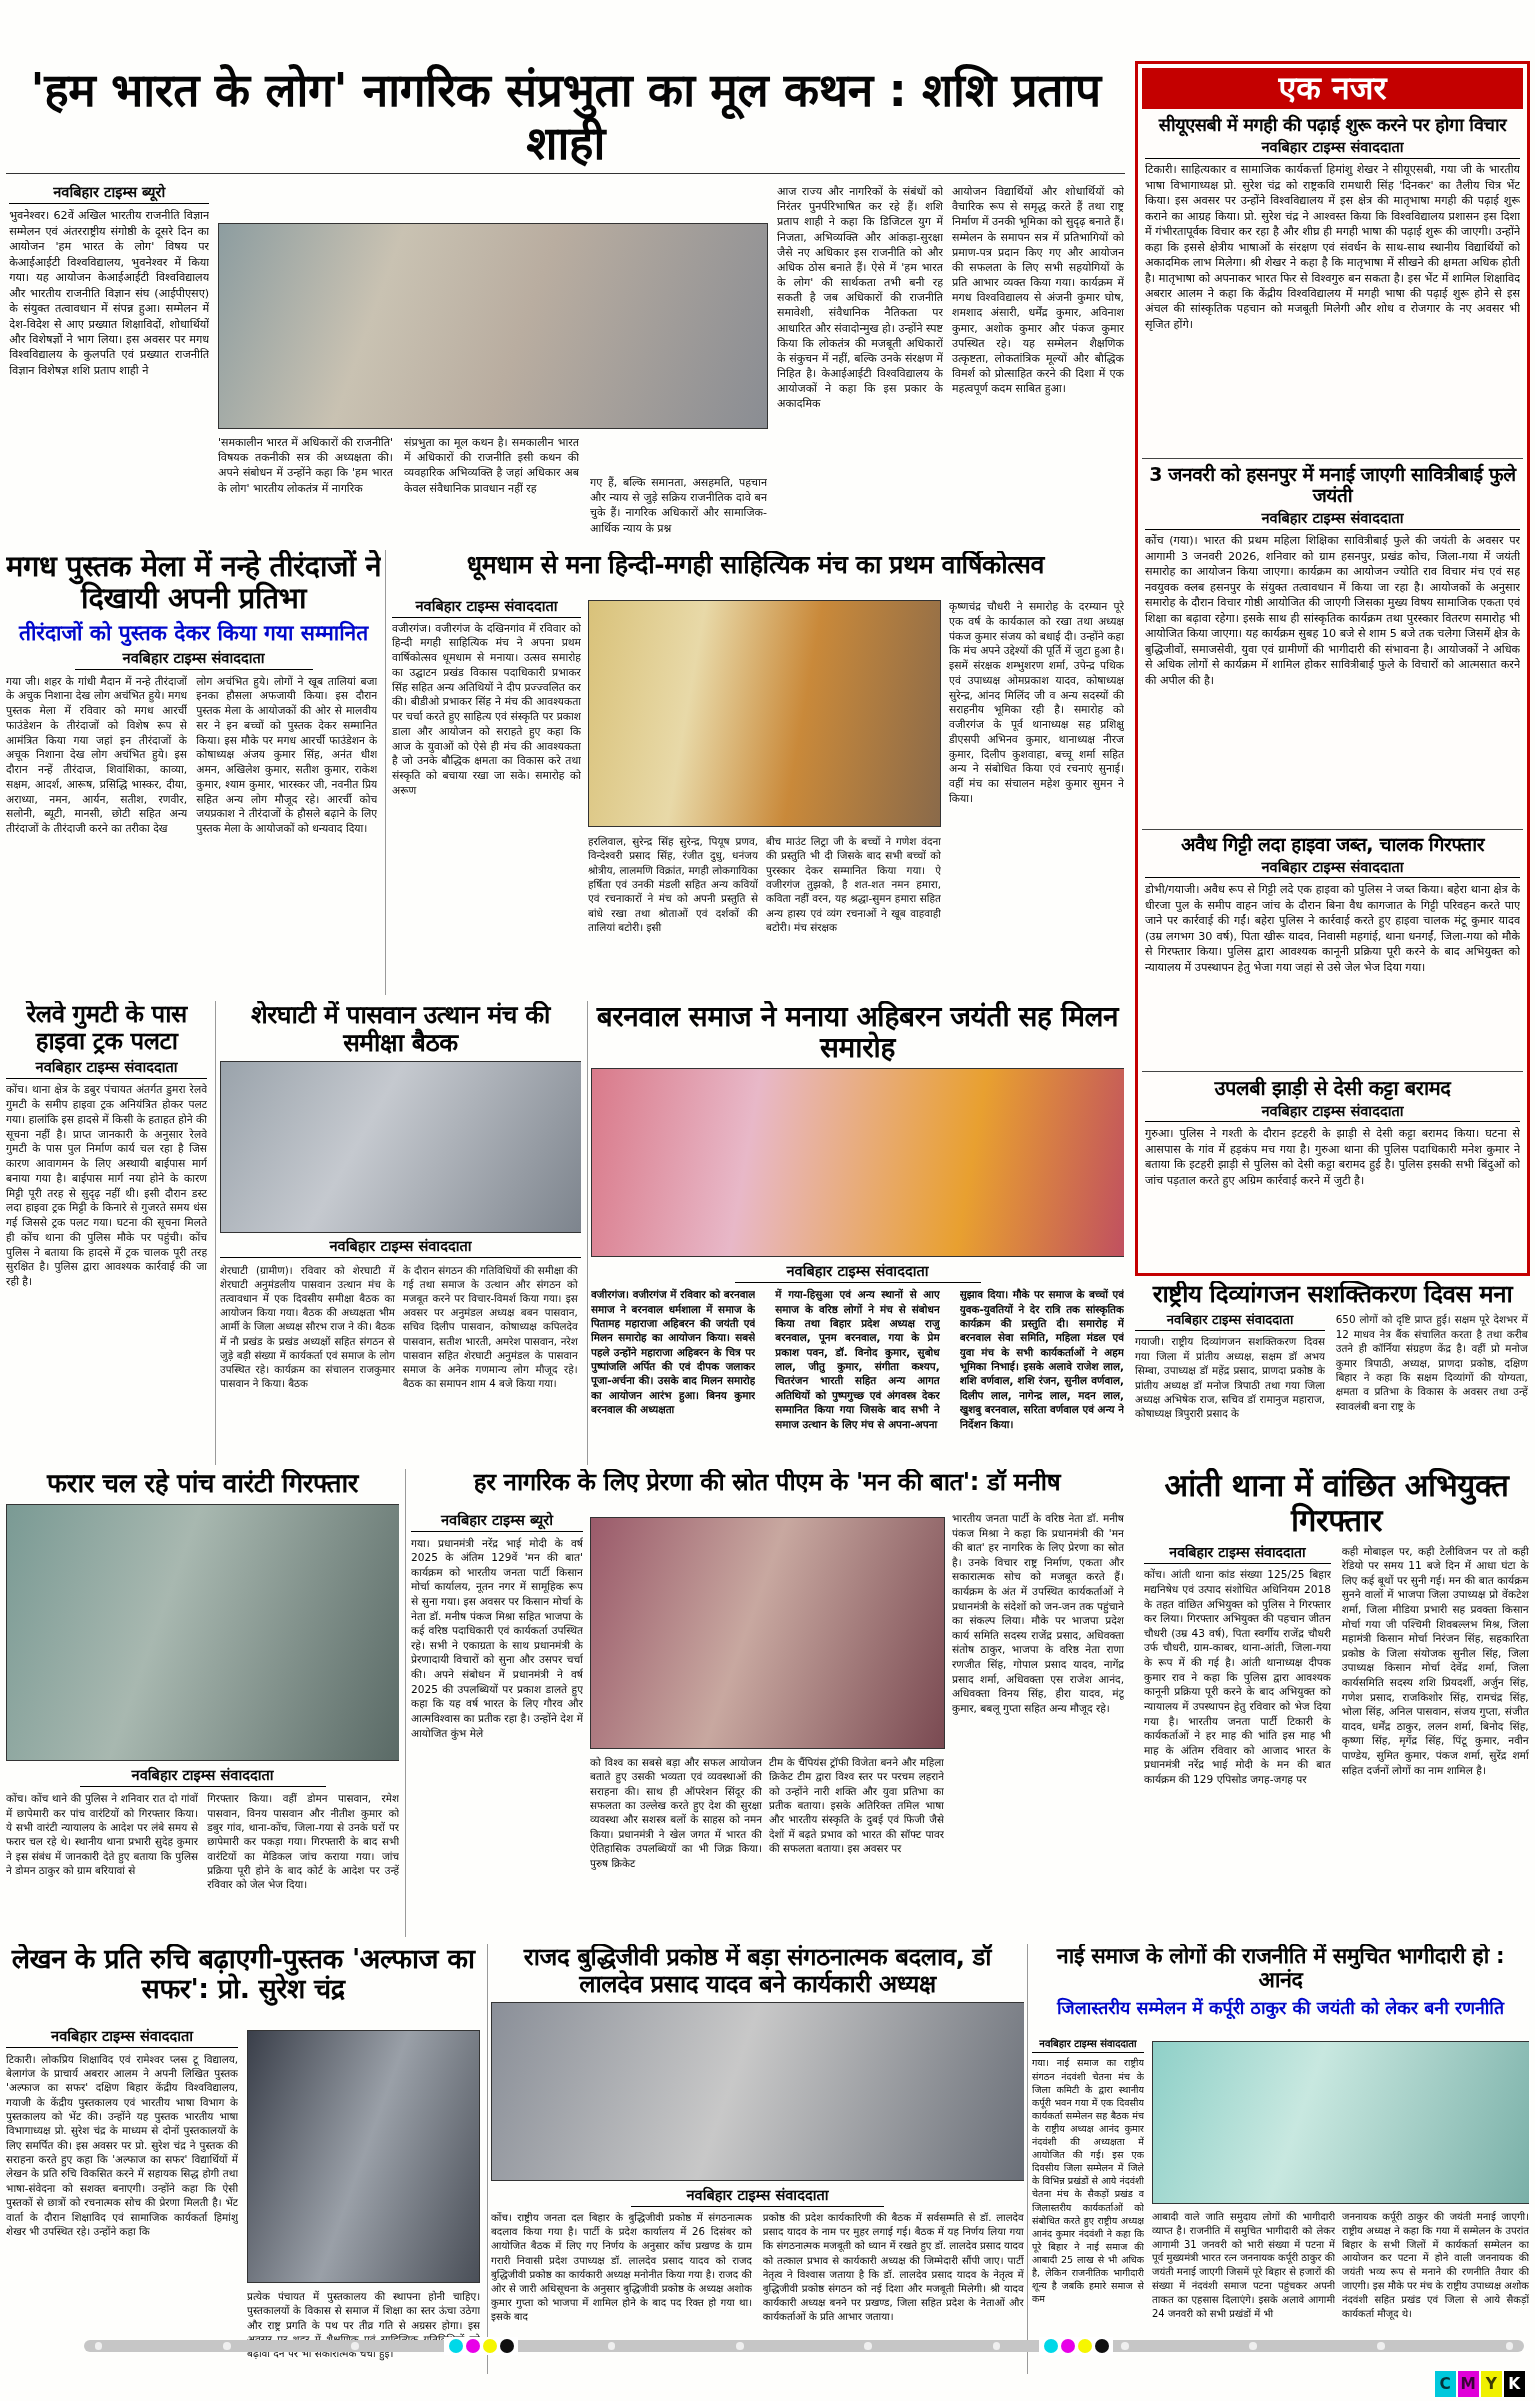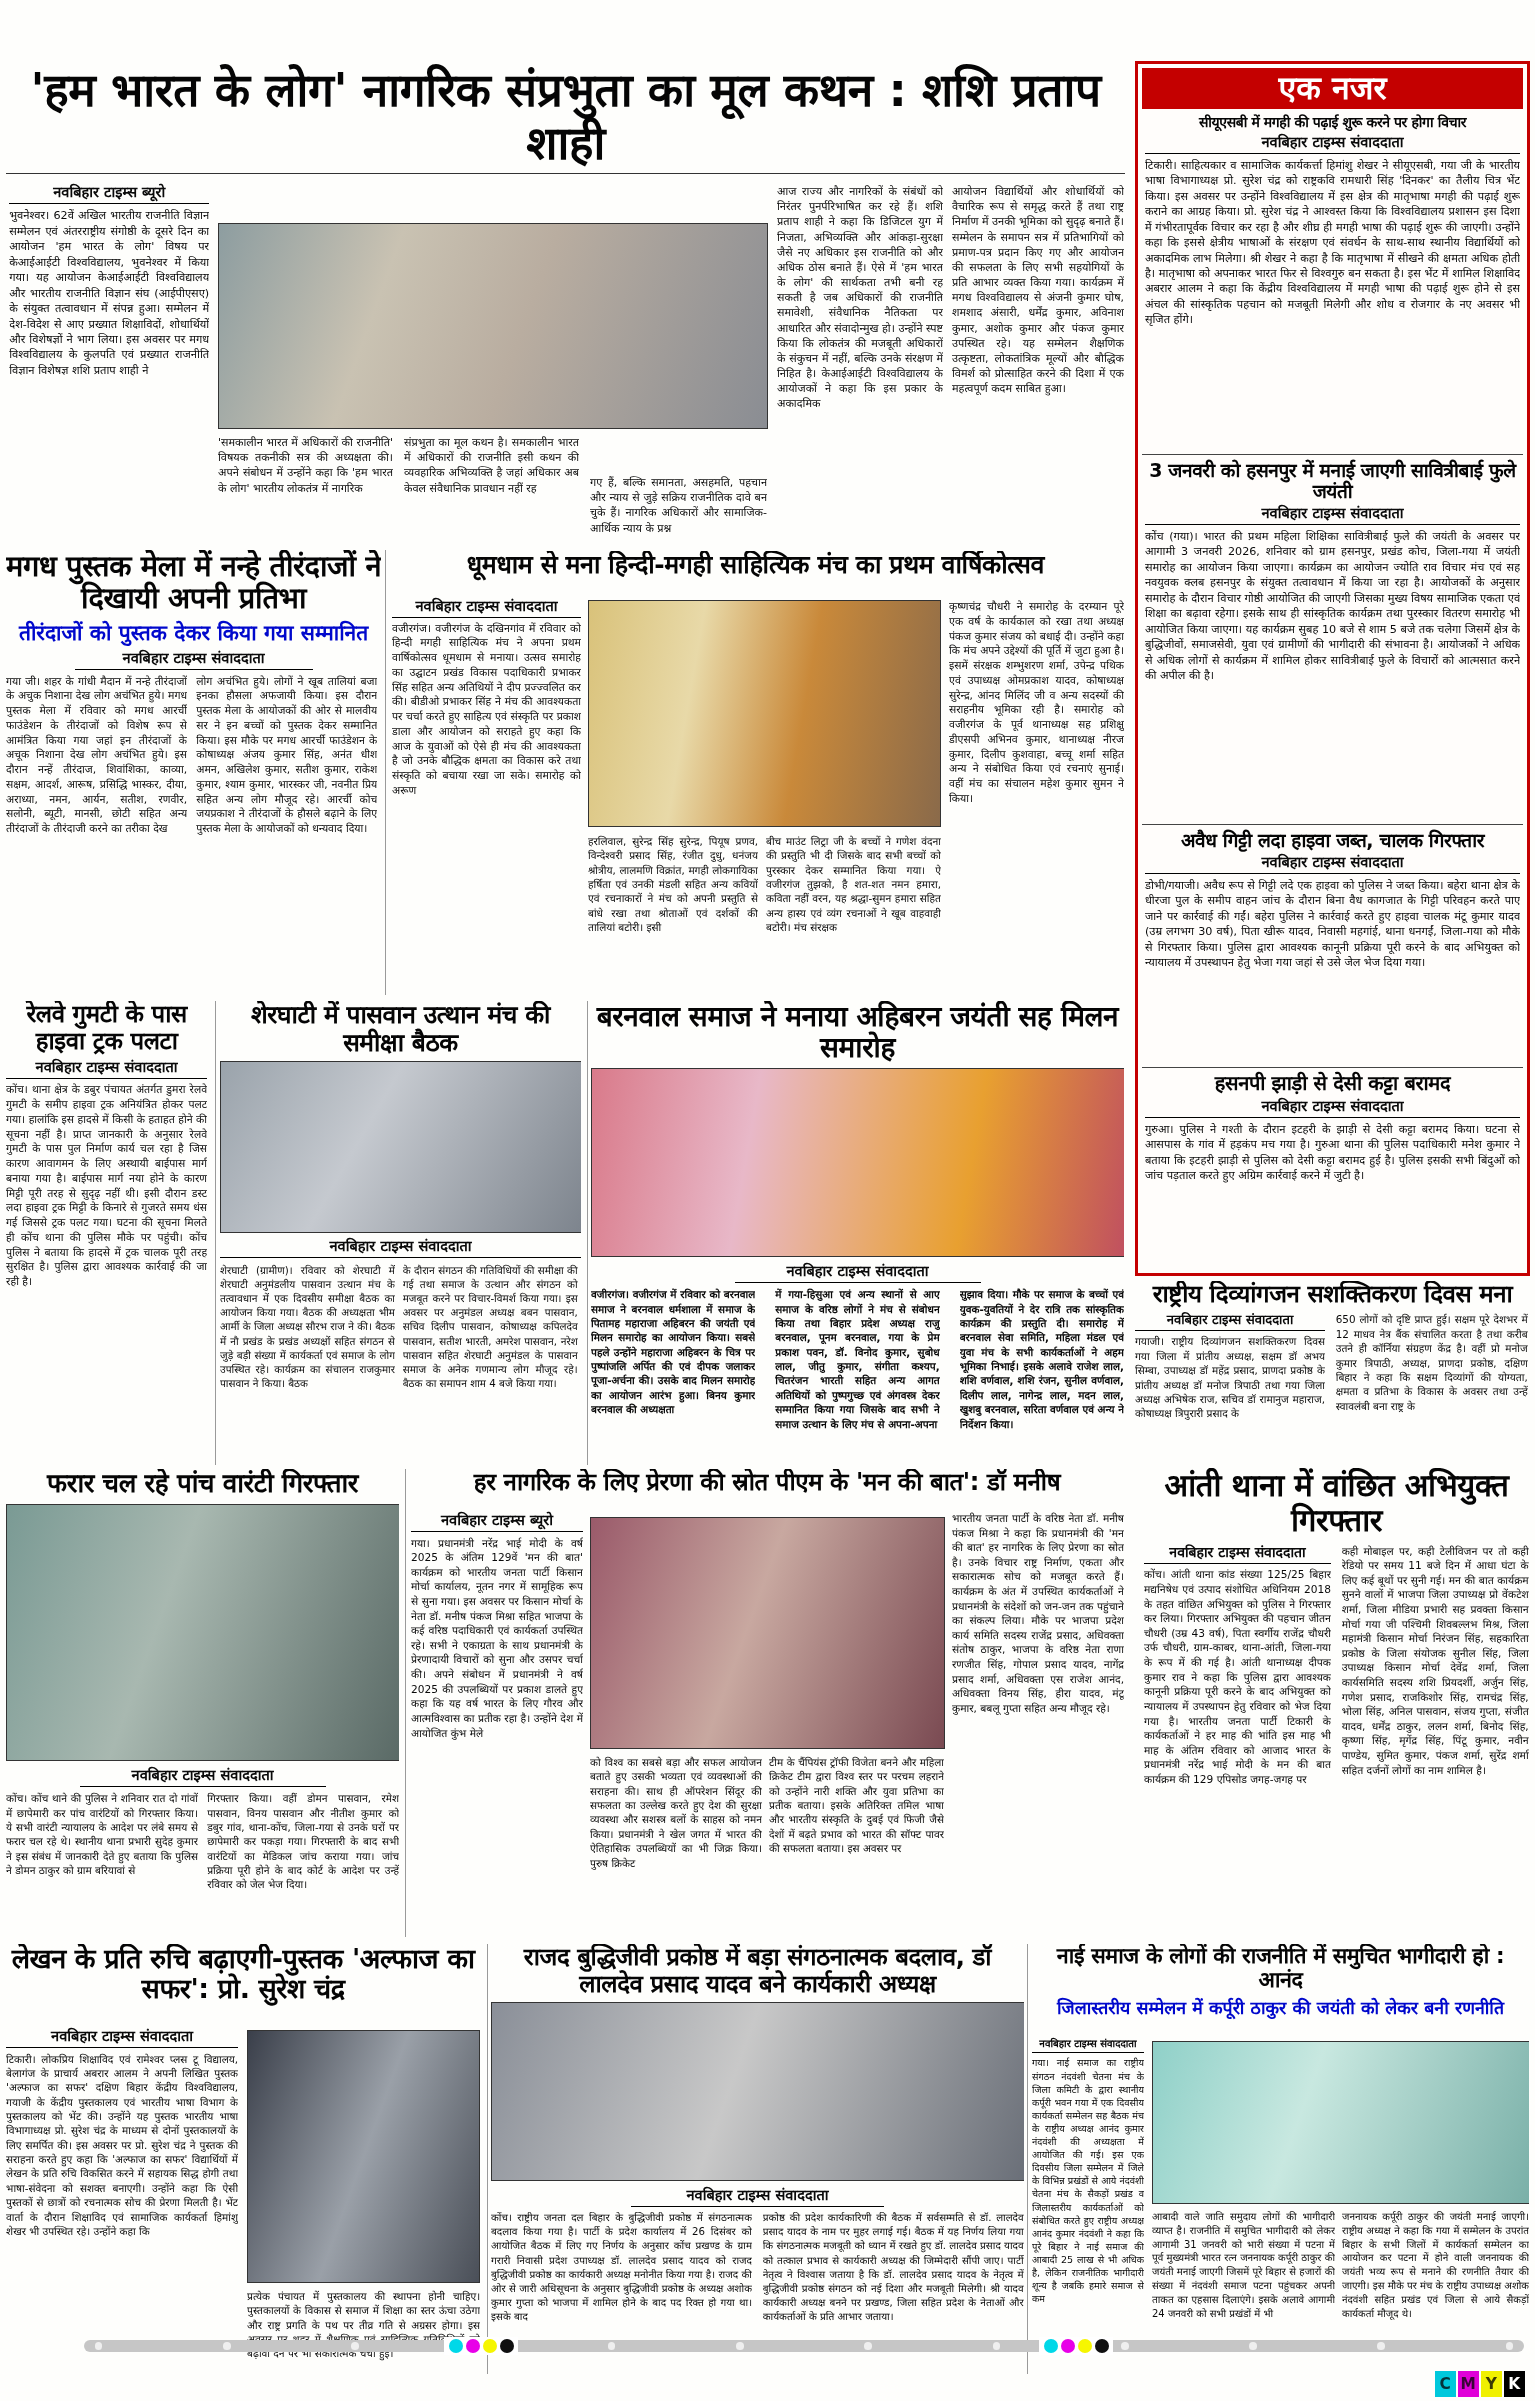--- a/index.html
+++ b/index.html
@@ -22,39 +22,39 @@
 
 <div id="page">
 
 
   <div class="abs" style="left:1135px;top:61px;width:395px;height:1215px;border:3.1px solid #c40000;background:#fffdfb;padding:3.8px;overflow:hidden;">
     <div style="background:#c40000;color:#fff;text-align:center;font-weight:bold;font-size:32px;padding:1.5px 0;line-height:1.2;">
       <span>एक नजर</span>
     </div>
 
     <div style="padding:6.1px 3.1px 3.1px 3.1px;border-bottom:0.8px solid #444;">
-      <div class="hl" style="font-size:14px;">सीयूएसबी में मगही की पढ़ाई शुरू करने पर होगा विचार</div>
+      <div class="hl" style="font-size:18px;">सीयूएसबी में मगही की पढ़ाई शुरू करने पर होगा विचार</div>
       <div class="byline" style="margin:2.3px 0 3.8px 0;">नवबिहार टाइम्स संवाददाता</div>
       <div class="bodytx" style="font-size:11.2px;height:293px;">टिकारी। साहित्यकार व सामाजिक कार्यकर्त्ता हिमांशु शेखर ने सीयूएसबी, गया जी के भारतीय भाषा विभागाध्यक्ष प्रो. सुरेश चंद्र को राष्ट्रकवि रामधारी सिंह 'दिनकर' का तैलीय चित्र भेंट किया। इस अवसर पर उन्होंने विश्वविद्यालय में इस क्षेत्र की मातृभाषा मगही की पढ़ाई शुरू कराने का आग्रह किया। प्रो. सुरेश चंद्र ने आश्वस्त किया कि विश्वविद्यालय प्रशासन इस दिशा में गंभीरतापूर्वक विचार कर रहा है और शीघ्र ही मगही भाषा की पढ़ाई शुरू की जाएगी। उन्होंने कहा कि इससे क्षेत्रीय भाषाओं के संरक्षण एवं संवर्धन के साथ-साथ स्थानीय विद्यार्थियों को अकादमिक लाभ मिलेगा। श्री शेखर ने कहा है कि मातृभाषा में सीखने की क्षमता अधिक होती है। मातृभाषा को अपनाकर भारत फिर से विश्वगुरु बन सकता है। इस भेंट में शामिल शिक्षाविद अबरार आलम ने कहा कि केंद्रीय विश्वविद्यालय में मगही भाषा की पढ़ाई शुरू होने से इस अंचल की सांस्कृतिक पहचान को मजबूती मिलेगी और शोध व रोजगार के नए अवसर भी सृजित होंगे।</div>
     </div>
 
     <div style="padding:4.6px 3.1px 3.1px 3.1px;border-bottom:0.8px solid #444;">
       <div class="hl" style="font-size:19px;">3 जनवरी को हसनपुर में मनाई जाएगी सावित्रीबाई फुले जयंती</div>
       <div class="byline" style="margin:2.3px 0 3.8px 0;">नवबिहार टाइम्स संवाददाता</div>
       <div class="bodytx" style="font-size:11.2px;height:292px;">कोंच (गया)। भारत की प्रथम महिला शिक्षिका सावित्रीबाई फुले की जयंती के अवसर पर आगामी 3 जनवरी 2026, शनिवार को ग्राम हसनपुर, प्रखंड कोच, जिला-गया में जयंती समारोह का आयोजन किया जाएगा। कार्यक्रम का आयोजन ज्योति राव विचार मंच एवं सह नवयुवक क्लब हसनपुर के संयुक्त तत्वावधान में किया जा रहा है। आयोजकों के अनुसार समारोह के दौरान विचार गोष्ठी आयोजित की जाएगी जिसका मुख्य विषय सामाजिक एकता एवं शिक्षा का बढ़ावा रहेगा। इसके साथ ही सांस्कृतिक कार्यक्रम तथा पुरस्कार वितरण समारोह भी आयोजित किया जाएगा। यह कार्यक्रम सुबह 10 बजे से शाम 5 बजे तक चलेगा जिसमें क्षेत्र के बुद्धिजीवों, समाजसेवी, युवा एवं ग्रामीणों की भागीदारी की संभावना है। आयोजकों ने अधिक से अधिक लोगों से कार्यक्रम में शामिल होकर सावित्रीबाई फुले के विचारों को आत्मसात करने की अपील की है।</div>
     </div>
 
     <div style="padding:4.6px 3.1px 3.1px 3.1px;border-bottom:0.8px solid #444;">
       <div class="hl" style="font-size:19px;">अवैध गिट्टी लदा हाइवा जब्त, चालक गिरफ्तार</div>
       <div class="byline" style="margin:2.3px 0 3.8px 0;">नवबिहार टाइम्स संवाददाता</div>
       <div class="bodytx" style="font-size:11.2px;height:186px;">डोभी/गयाजी। अवैध रूप से गिट्टी लदे एक हाइवा को पुलिस ने जब्त किया। बहेरा थाना क्षेत्र के धीरजा पुल के समीप वाहन जांच के दौरान बिना वैध कागजात के गिट्टी परिवहन करते पाए जाने पर कार्रवाई की गईं। बहेरा पुलिस ने कार्रवाई करते हुए हाइवा चालक मंटू कुमार यादव (उम्र लगभग 30 वर्ष), पिता खीरू यादव, निवासी महगांई, थाना धनगईं, जिला-गया को मौके से गिरफ्तार किया। पुलिस द्वारा आवश्यक कानूनी प्रक्रिया पूरी करने के बाद अभियुक्त को न्यायालय में उपस्थापन हेतु भेजा गया जहां से उसे जेल भेज दिया गया।</div>
     </div>
 
     <div style="padding:4.6px 3.1px 1.5px 3.1px;">
-      <div class="hl" style="font-size:20px;">हसनपी झाड़ी से देसी कट्टा बरामद</div>
+      <div class="hl" style="font-size:20px;">उपलबी झाड़ी से देसी कट्टा बरामद</div>
       <div class="byline" style="margin:2.3px 0 3.8px 0;">नवबिहार टाइम्स संवाददाता</div>
       <div class="bodytx" style="font-size:11.2px;height:115px;">गुरुआ। पुलिस ने गश्ती के दौरान इटहरी के झाड़ी से देसी कट्टा बरामद किया। घटना से आसपास के गांव में हड़कंप मच गया है। गुरुआ थाना की पुलिस पदाधिकारी मनेश कुमार ने बताया कि इटहरी झाड़ी से पुलिस को देसी कट्टा बरामद हुई है। पुलिस इसकी सभी बिंदुओं को जांच पड़ताल करते हुए अग्रिम कार्रवाई करने में जुटी है।</div>
     </div>
   </div>
 
   <div class="abs hl" style="left:6.1px;top:60px;width:1119px;height:114px;font-size:46px;line-height:1.15;border-bottom:1.5px solid #333;display:flex;align-items:center;justify-content:center;">'हम भारत के लोग' नागरिक संप्रभुता का मूल कथन : शशि प्रताप शाही</div>
 
   <div class="abs" style="left:9.2px;top:183px;width:200px;height:365px;">
     <div class="byline" style="margin-bottom:4.6px;">नवबिहार टाइम्स ब्यूरो</div>
     <div class="bodytx" style="font-size:11.2px;height:330px;">भुवनेश्वर। 62वें अखिल भारतीय राजनीति विज्ञान सम्मेलन एवं अंतरराष्ट्रीय संगोष्ठी के दूसरे दिन का आयोजन 'हम भारत के लोग' विषय पर केआईआईटी विश्वविद्यालय, भुवनेश्वर में किया गया। यह आयोजन केआईआईटी विश्वविद्यालय और भारतीय राजनीति विज्ञान संघ (आईपीएसए) के संयुक्त तत्वावधान में संपन्न हुआ। सम्मेलन में देश-विदेश से आए प्रख्यात शिक्षाविदों, शोधार्थियों और विशेषज्ञों ने भाग लिया। इस अवसर पर मगध विश्वविद्यालय के कुलपति एवं प्रख्यात राजनीति विज्ञान विशेषज्ञ शशि प्रताप शाही ने</div>

